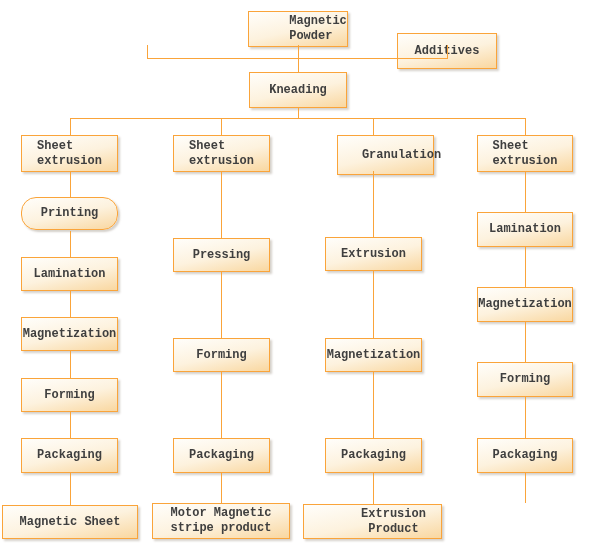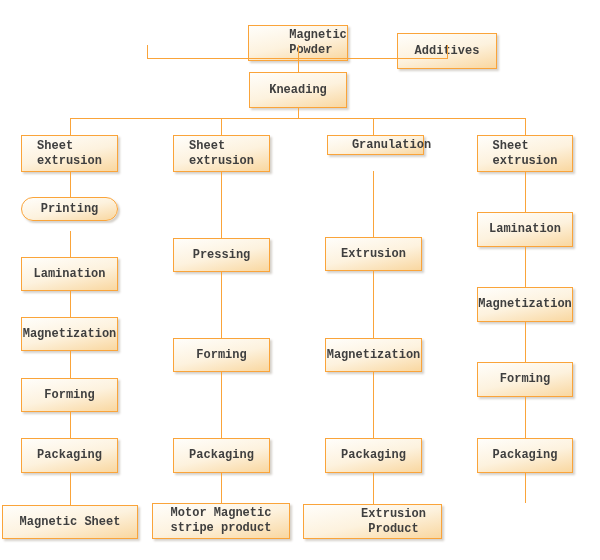--- a/index.html
+++ b/index.html
@@ -39,37 +39,37 @@
   .line {
     position: absolute;
     background: var(--accent);
   }
 </style>
 </head>
 <body>
 
 <div class="stage">
 
-  <div class="node" style="left:248px;top:25px;width:100px;height:36px;padding-left:40px;">
+  <div class="node" style="left:248px;top:11px;width:100px;height:36px;padding-left:40px;">
     <span class="lbl">Magnetic
 Powder</span>
   </div>
   <div class="node single" style="left:397px;top:9px;width:100px;height:36px;margin-top:24px;">
     <span class="lbl">Additives</span>
   </div>
 
   <div class="node single" style="left:249px;top:72px;width:98px;height:36px;align-items:center;">
     <span class="lbl">Kneading</span>
   </div>
 
   <div class="node" style="left:21px;top:135px;width:97px;height:37px;">
     <span class="lbl">Sheet
 extrusion</span>
   </div>
-  <div class="node single" style="left:21px;top:197px;width:97px;height:24px;border-radius:15px;">
+  <div class="node single" style="left:21px;top:197px;width:97px;height:33px;border-radius:15px;">
     <span class="lbl">Printing</span>
   </div>
   <div class="node single" style="left:21px;top:257px;width:97px;height:34px;">
     <span class="lbl">Lamination</span>
   </div>
   <div class="node single" style="left:21px;top:317px;width:97px;height:34px;">
     <span class="lbl">Magnetization</span>
   </div>
   <div class="node single" style="left:21px;top:378px;width:97px;height:34px;">
     <span class="lbl">Forming</span>
@@ -92,21 +92,21 @@
     <span class="lbl">Forming</span>
   </div>
   <div class="node single" style="left:173px;top:438px;width:97px;height:35px;">
     <span class="lbl">Packaging</span>
   </div>
   <div class="node" style="left:152px;top:503px;width:138px;height:36px;">
     <span class="lbl">Motor Magnetic
 stripe product</span>
   </div>
 
-  <div class="node single" style="left:327px;top:135px;width:97px;height:20px;padding-left:32px;">
+  <div class="node single" style="left:337px;top:135px;width:97px;height:40px;padding-left:32px;">
     <span class="lbl">Granulation</span>
   </div>
   <div class="node single" style="left:325px;top:237px;width:97px;height:34px;">
     <span class="lbl">Extrusion</span>
   </div>
   <div class="node single" style="left:325px;top:338px;width:97px;height:34px;">
     <span class="lbl">Magnetization</span>
   </div>
   <div class="node single" style="left:325px;top:438px;width:97px;height:35px;">
     <span class="lbl">Packaging</span>

